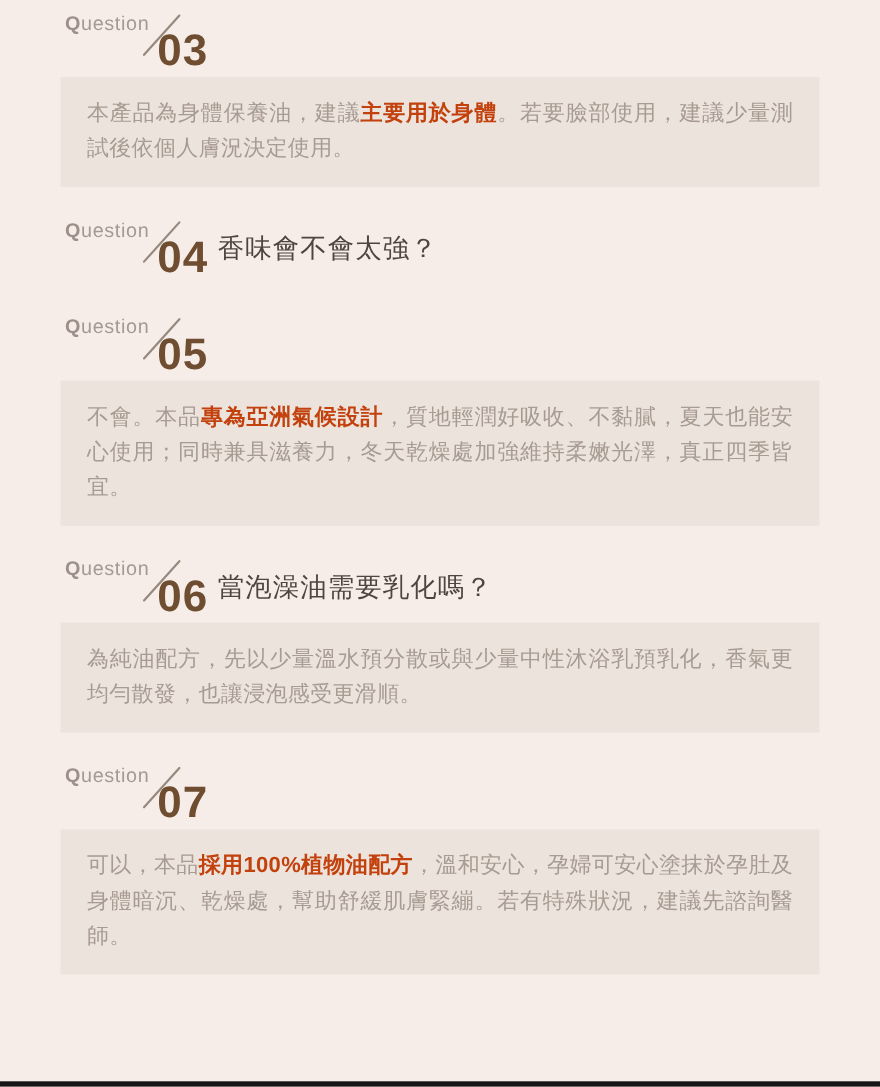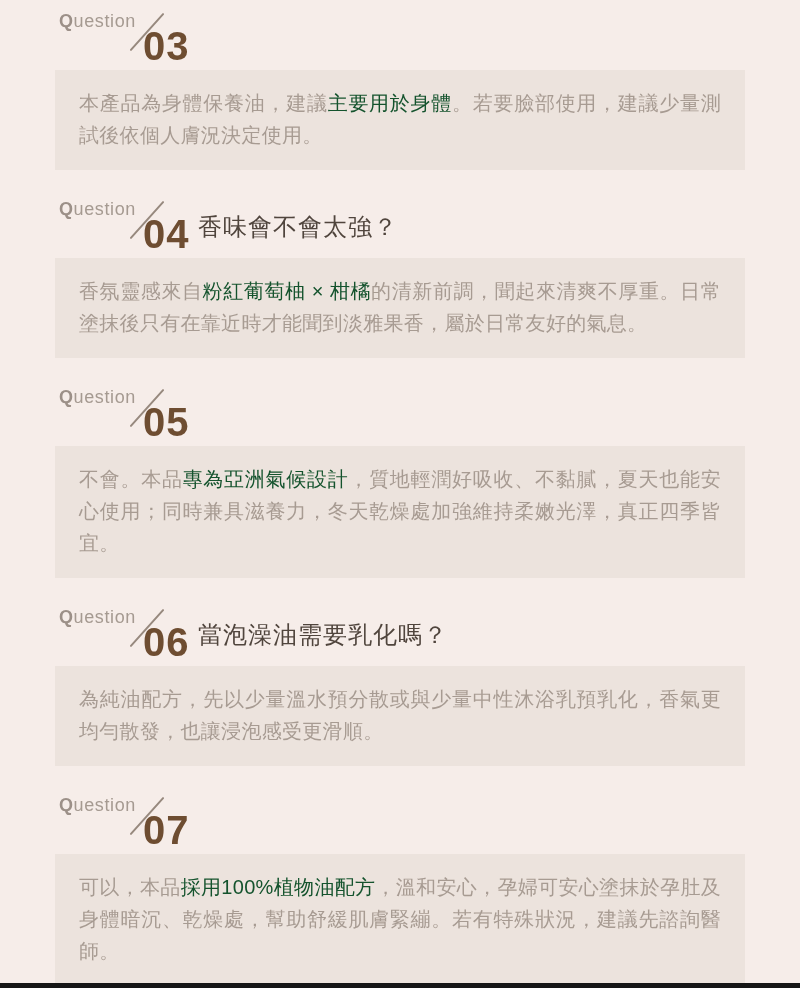--- a/index.html
+++ b/index.html
@@ -72,22 +72,22 @@
     box-sizing: border-box;
     background: #ece3dd;
     padding: 17px 24px 19px 24px;
     font-size: 20px;
     line-height: 32px;
     letter-spacing: 0.3px;
     color: #a79b92;
     text-align: justify;
   }
   .faq-answer .seg-bold {
-    font-weight: 400;
-    color: #14532d;
+    font-weight: 700;
+    color: #c2410c;
   }
 
   .bottom-bar {
     position: absolute;
     left: 0;
     bottom: 0;
     width: 100%;
     height: 5px;
     background: #161616;
   }
@@ -106,21 +106,20 @@
     <div class="faq-answer"><span>本產品為身體保養油，建議</span><span class="seg-bold">主要用於身體</span><span>。若要臉部使用，建議少量測試後依個人膚況決定使用。</span></div>
   </section>
 
   <section class="faq">
     <div class="faq-head">
       <span class="q-word">Question</span>
       <span class="q-slash"></span>
       <span class="q-num">04</span>
       <span class="q-title">香味會不會太強？</span>
     </div>
-    <div class="faq-answer"><span>香氛靈感來自</span><span class="seg-bold">粉紅葡萄柚 × 柑橘</span><span>的清新前調，聞起來清爽不厚重。日常塗抹後只有在靠近時才能聞到淡雅果香，屬於日常友好的氣息。</span></div>
   </section>
 
   <section class="faq">
     <div class="faq-head">
       <span class="q-word">Question</span>
       <span class="q-slash"></span>
       <span class="q-num">05</span>
     </div>
     <div class="faq-answer"><span>不會。本品</span><span class="seg-bold">專為亞洲氣候設計</span><span>，質地輕潤好吸收、不黏膩，夏天也能安心使用；同時兼具滋養力，冬天乾燥處加強維持柔嫩光澤，真正四季皆宜。</span></div>
   </section>

